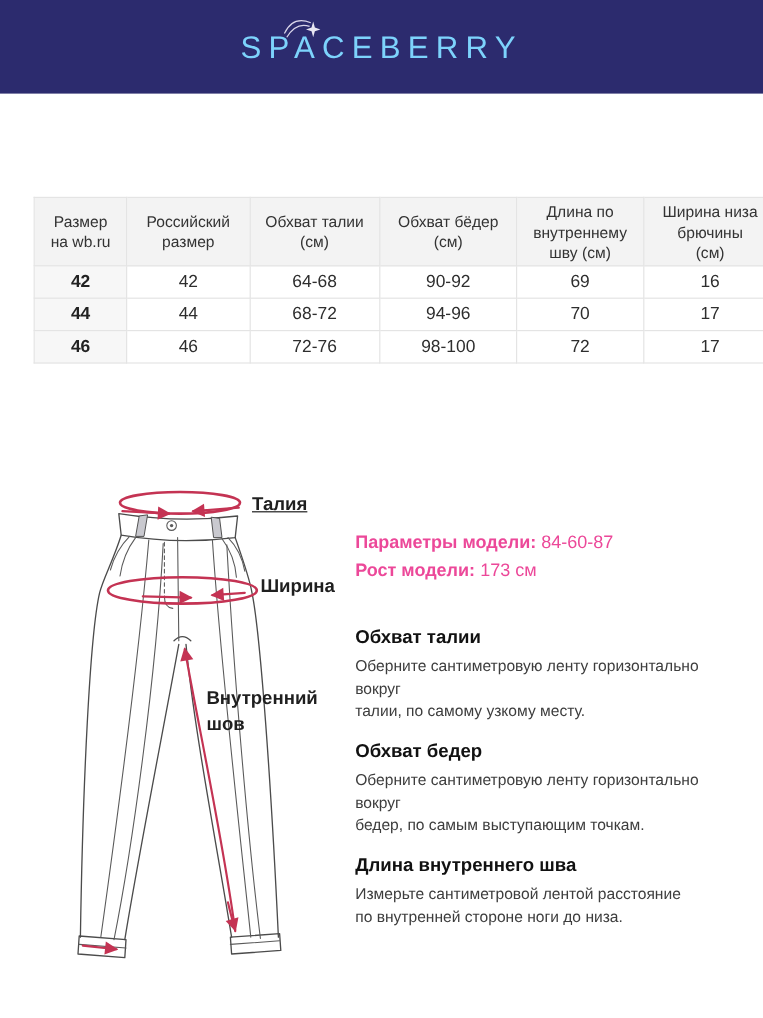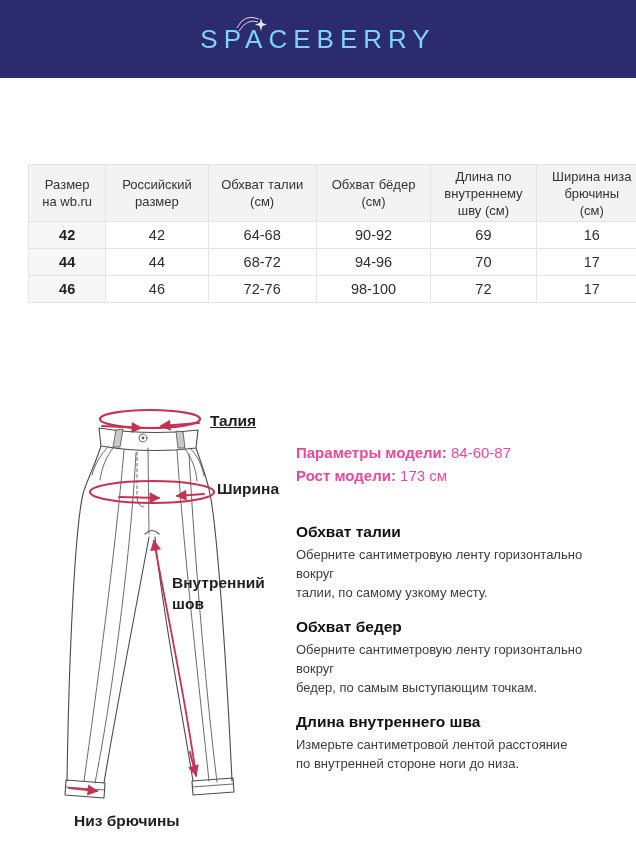--- a/index.html
+++ b/index.html
@@ -173,21 +173,20 @@
       <ellipse class="red red-ellipse" cx="112" cy="102" rx="62" ry="11"></ellipse>
       <path class="red red-arrow" d="M79,107 L119,108" marker-end="url(#arr)"></path>
       <path class="red red-arrow" d="M164,104 L137,106" marker-end="url(#arr)"></path>
       <path class="red red-arrow" d="M156,386 C147,316 126,218 114,151" marker-end="url(#arr)"></path>
       <path class="red red-arrow" d="M150,362 C152,371 154,378 156,385" marker-end="url(#arr)"></path>
       <path class="red red-arrow" d="M29,398 L57,401" marker-end="url(#arr)"></path>
     </svg>
     <div class="dlabel waist">Талия</div>
     <div class="dlabel hips">Ширина</div>
     <div class="dlabel seam">Внутренний шов</div>
-    <div class="dlabel bottom">Низ брючины</div>
   </div>
 
   <div class="info-col">
     <div class="model-info">
       <p><span class="lbl">Параметры модели:</span> <span>84-60-87</span></p>
       <p><span class="lbl">Рост модели:</span> <span>173 см</span></p>
     </div>
     <div class="guides">
       <div class="guide">
         <h3>Обхват талии</h3>

